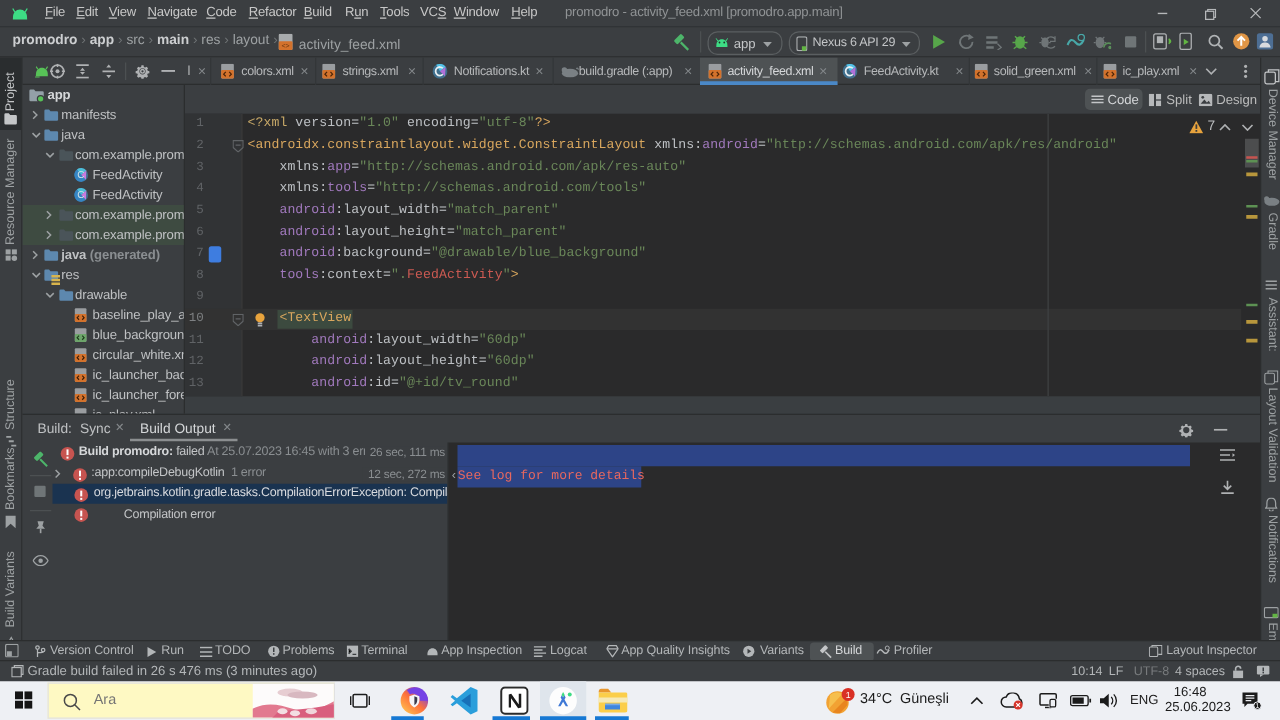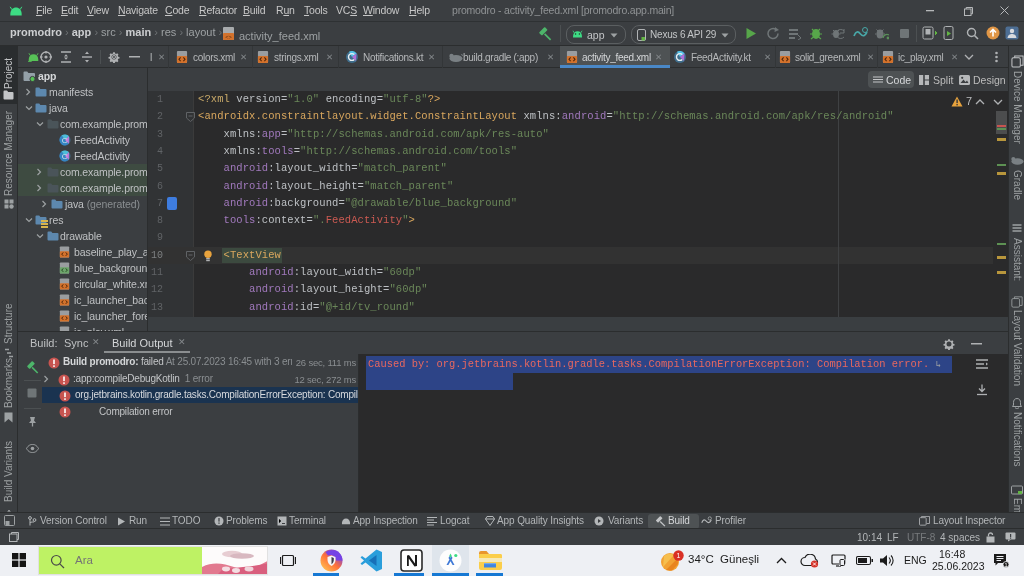--- a/index.html
+++ b/index.html
@@ -418,21 +418,21 @@
       </div>
 <div class="ab" style="left:0;top:112px;width:130px;height:16px;">
         <svg class="ab" style="left:18px;top:4px" width="6" height="8" viewBox="0 0 6 8">
           <path d="M1.5 1 L4.5 4 L1.5 7" stroke="#9da1a3" stroke-width="1.2" fill="none"></path>
         </svg>
         <svg class="ab" style="left:29px;top:3px" width="12" height="10" viewBox="0 0 12 10">
           <path d="M0.5 1.5 A1 1 0 0 1 1.5 0.5 H4.2 L5.4 2 H10.5 A1 1 0 0 1 11.5 3 V8.5 A1 1 0 0 1 10.5 9.5 H1.5 A1 1 0 0 1 0.5 8.5 Z" fill="#4a5459"></path>
         </svg>
         <span class="ab" style="left:42px;top:2px;">com.example.promodro</span>
       </div>
-<div class="ab" style="left:16px;top:128px;width:130px;height:16px;">
+<div class="ab" style="left:0;top:128px;width:130px;height:16px;font-weight:bold;">
         <svg class="ab" style="left:7px;top:4px" width="6" height="8" viewBox="0 0 6 8">
           <path d="M1.5 1 L4.5 4 L1.5 7" stroke="#9da1a3" stroke-width="1.2" fill="none"></path>
         </svg>
         <svg class="ab" style="left:17px;top:3px" width="12" height="10" viewBox="0 0 12 10">
           <path d="M0.5 1.5 A1 1 0 0 1 1.5 0.5 H4.2 L5.4 2 H10.5 A1 1 0 0 1 11.5 3 V8.5 A1 1 0 0 1 10.5 9.5 H1.5 A1 1 0 0 1 0.5 8.5 Z" fill="#5d88ae"></path>
         </svg>
         <span class="ab" style="left:31px;top:2px;">java <span style="color:#8a8e91">(generated)</span></span>
       </div>
 <div class="ab" style="left:0;top:144px;width:130px;height:16px;">
         <svg class="ab" style="left:7px;top:5px" width="8" height="6" viewBox="0 0 8 6">
@@ -634,21 +634,21 @@
           <circle cx="6" cy="6" r="5.5" fill="#c75450"></circle>
           <rect x="5.2" y="2.5" width="1.6" height="4.6" fill="#fff"></rect>
           <rect x="5.2" y="8.3" width="1.6" height="1.6" fill="#fff"></rect>
         </svg>
     <span class="ab" style="left:33px;top:51.5px;margin-left:24px;">Compilation error</span>
   </div>
   <div class="ab" style="left:340px;top:22px;width:1px;height:159px;background:#2b2d2e;"></div>
   <div class="ab" style="left:341px;top:22px;width:649px;height:159px;background:#2a2a2b;overflow:hidden;">
     <div class="ab" style="left:7px;top:2px;width:586px;height:17px;background:#2d4487;"></div>
     <div class="ab" style="left:7px;top:19px;width:147px;height:17px;background:#2d4487;"></div>
-    <div class="ab mono" style="left:9px;top:2px;height:17px;line-height:17px;font-size:10.4px;color:#e8685f;white-space:pre;">Caused by: org.jetbrains.kotlin.gradle.tasks.CompilationErrorException: Compilation error. <span style="color:#9da1a3;font-size:9px;">↳</span></div>
+    <div class="ab mono" style="left:1px;top:19px;height:17px;line-height:17px;font-size:10.4px;color:#e8685f;white-space:pre;"><span style="color:#9da1a3">‹</span>See log for more details</div>
     <svg class="ab" style="left:616px;top:4px" width="14" height="12" viewBox="0 0 14 12">
           <path d="M1 2 H13 M1 6 H9 M1 10 H13" stroke="#afb1b3" stroke-width="1.3"></path>
           <path d="M11 4.5 L13 6 L11 7.5" fill="#afb1b3"></path>
         </svg>
     <svg class="ab" style="left:616px;top:30px" width="14" height="12" viewBox="0 0 14 12">
           <path d="M7 0.5 V7 M4 4.5 L7 7.5 L10 4.5" stroke="#afb1b3" stroke-width="1.3" fill="none"></path>
           <path d="M2 10.5 H12" stroke="#afb1b3" stroke-width="1.3"></path>
         </svg>
   </div>
 </div>
@@ -713,20 +713,21 @@
         <path d="M3 2 V0.5 H12.5 V9 H9" fill="none" stroke="#b3b6b8"></path>
       </svg>
       <span class="ab" style="left:933px;top:2px;color:#b3b6b8;">Layout Inspector</span>
 </div>
 
 <div class="ab" style="left:0;top:528px;width:1024px;height:17px;background:#3b3e41;border-top:1px solid #2b2d2e;box-sizing:border-box;font-size:10.5px;color:#b3b6b8;">
   <svg class="ab" style="left:9px;top:3px" width="10" height="10" viewBox="0 0 10 10">
         <rect x="0.5" y="2" width="7.5" height="7.5" fill="none" stroke="#b3b6b8"></rect>
         <path d="M2.5 2 V0.5 H9.5 V7.5 H8" fill="none" stroke="#b3b6b8"></path>
       </svg>
+  <span class="ab" style="left:22px;top:2px;">Gradle build failed in 26 s 476 ms (3 minutes ago)</span>
   <span class="ab" style="left:857px;top:2.5px;font-size:10px;">10:14</span>
   <span class="ab" style="left:887px;top:2.5px;font-size:10px;">LF</span>
   <span class="ab" style="left:907px;top:2.5px;color:#787b7d;font-size:10px;">UTF-8</span>
   <span class="ab" style="left:940px;top:2.5px;font-size:10px;">4 spaces</span>
   <svg class="ab" style="left:986px;top:3px" width="9" height="11" viewBox="0 0 9 11">
         <rect x="0.5" y="4.5" width="8" height="6" fill="#b3b6b8"></rect>
         <path d="M2.5 4.5 V3 A2 2 0 0 1 6.5 3" fill="none" stroke="#b3b6b8" stroke-width="1.3"></path>
       </svg>
   <svg class="ab" style="left:1005px;top:3px" width="11" height="10" viewBox="0 0 11 10">
         <rect x="0.5" y="0.5" width="10" height="7" rx="1" fill="#b3b6b8"></rect>
@@ -740,21 +741,21 @@
       <rect x="1.5" y="6" width="4" height="4" fill="#9da1a3"></rect>
     </svg>
 
 <div class="ab" style="left:0;top:545px;width:1024px;height:31px;background:#eef0f4;color:#1b1b1b;">
   <svg class="ab" style="left:12px;top:8px" width="14" height="14" viewBox="0 0 14 14">
         <rect x="0" y="0" width="6.4" height="6.4" fill="#151515"></rect>
         <rect x="7.6" y="0" width="6.4" height="6.4" fill="#151515"></rect>
         <rect x="0" y="7.6" width="6.4" height="6.4" fill="#151515"></rect>
         <rect x="7.6" y="7.6" width="6.4" height="6.4" fill="#151515"></rect>
       </svg>
-  <div class="ab" style="left:38px;top:1px;width:230px;height:29px;background:#bef264;border:1px solid #e1e1e1;box-sizing:border-box;overflow:hidden;">
+  <div class="ab" style="left:38px;top:1px;width:230px;height:29px;background:#fef9c3;border:1px solid #e1e1e1;box-sizing:border-box;overflow:hidden;">
     <svg class="ab" style="left:11px;top:7px" width="15" height="15" viewBox="0 0 15 15">
           <circle cx="6.3" cy="6.3" r="4.8" fill="none" stroke="#4a4a4a" stroke-width="1.2"></circle>
           <path d="M9.8 9.8 L14 14" stroke="#4a4a4a" stroke-width="1.2"></path>
         </svg>
     <span class="ab" style="left:36px;top:7px;color:#757575;font-size:11.5px;">Ara</span>
     <svg class="ab" style="left:163px;top:0" width="67" height="29" viewBox="0 0 67 29">
       <rect width="67" height="29" fill="#fdfbfb"></rect>
       <path d="M0 20 C12 14 22 17 32 20 C45 24 55 20 67 13 L67 29 L0 29 Z" fill="#e2798f"></path>
       <path d="M20 23 C30 20 45 21 67 16 L67 29 L14 29 Z" fill="#d95f7e"></path>
       <ellipse cx="30" cy="7" rx="10" ry="3.2" fill="#e7cdd2"></ellipse>

